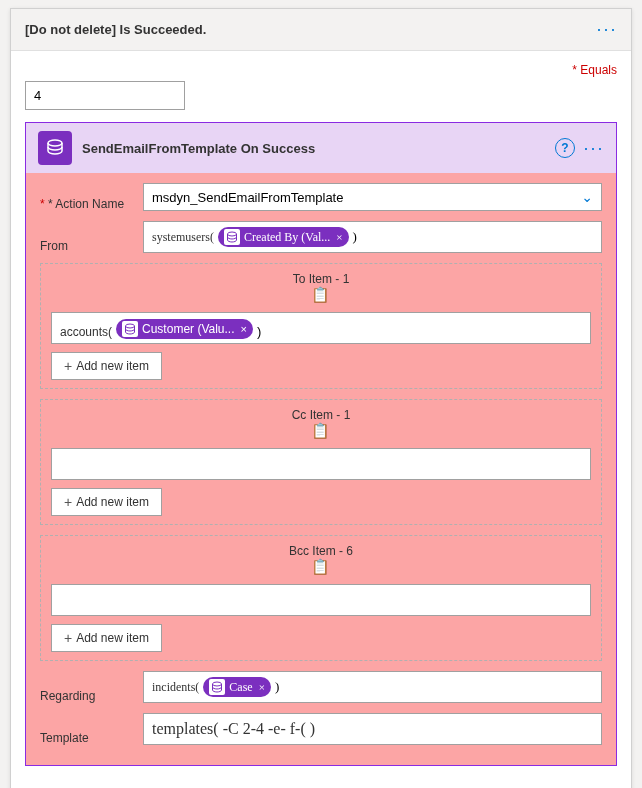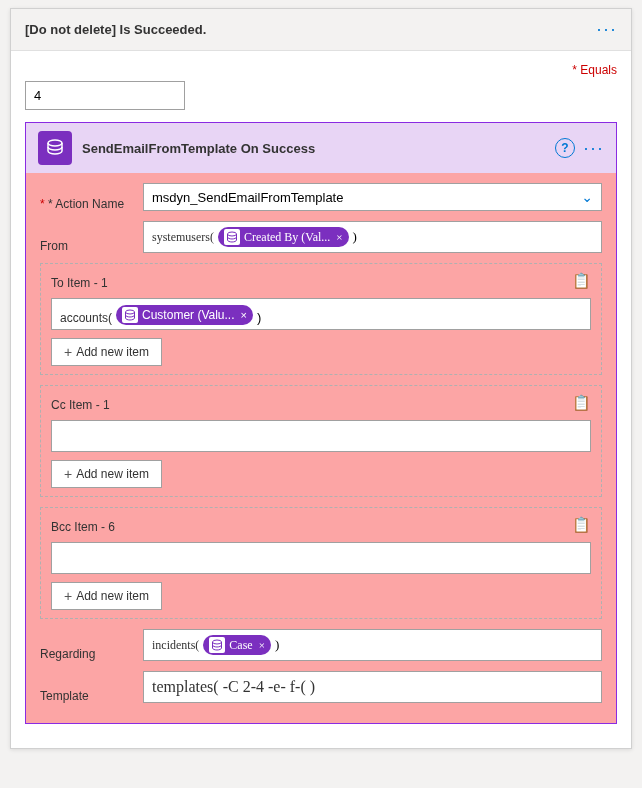--- a/index.html
+++ b/index.html
@@ -187,23 +187,24 @@
       color: #333;
     }
     
     .dashed-section {
       border: 1.5px dashed #b0b0b0;
       padding: 8px 10px;
       margin-bottom: 10px;
     }
     .dashed-section-header {
       display: flex;
-      align-items: flex-end;
+      align-items: center;
       justify-content: space-between;
       margin-bottom: 8px;
+      flex-direction: column;
     }
     .dashed-label {
       font-size: 12px;
       color: #333;
     }
     .copy-icon {
       color: #555;
       cursor: pointer;
       font-size: 15px;
     }

